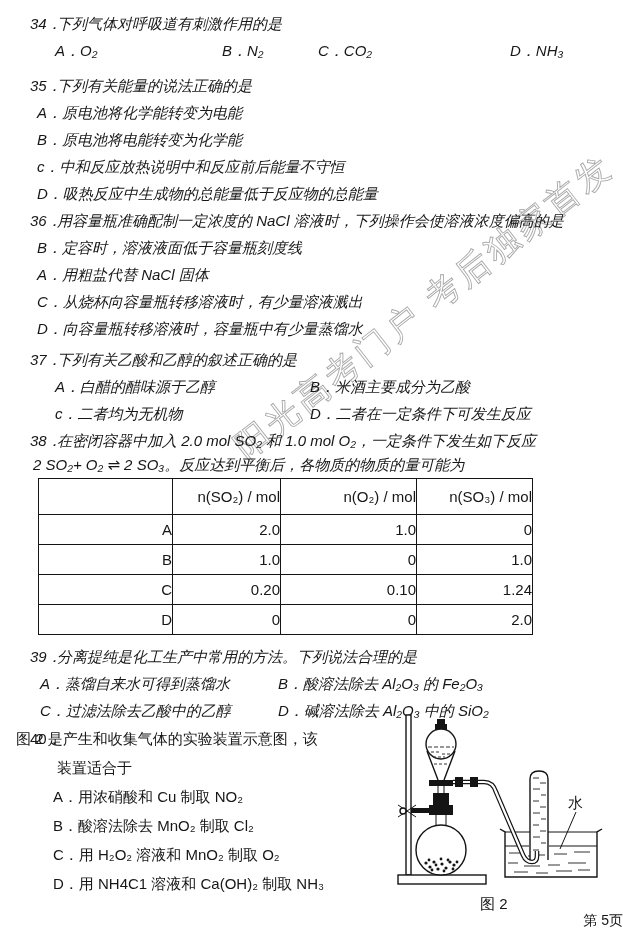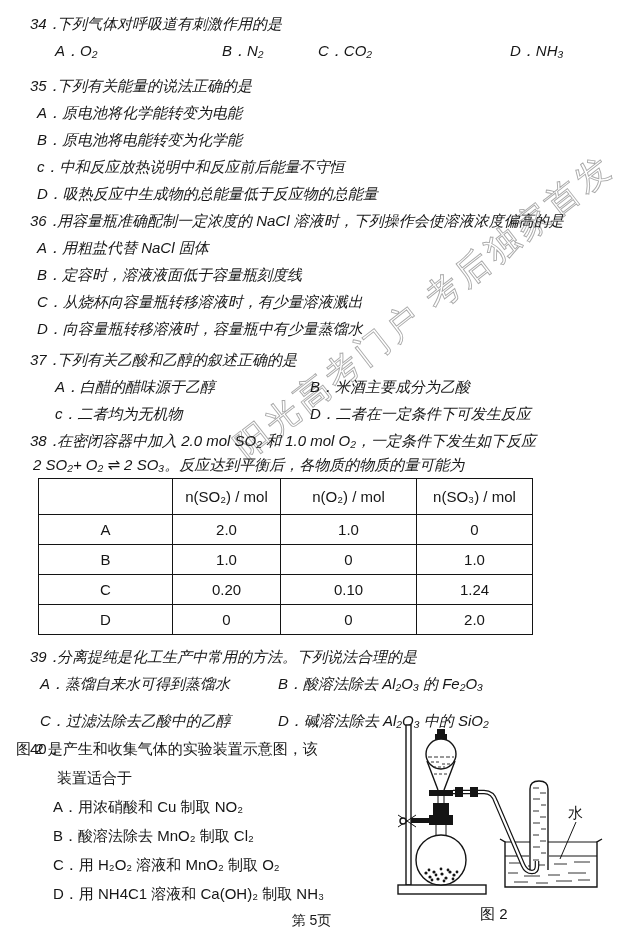--- a/index.html
+++ b/index.html
@@ -10,28 +10,28 @@
   }
   .content{position:relative;z-index:2;padding-top:10px;}
   .line{position:relative;height:27px;line-height:27px;white-space:nowrap;font-style:italic;}
   .qline{padding-left:57px;}
   .qnum{position:absolute;left:30px;top:0;}
   .opt-abs{position:absolute;top:0;}
   .ml55{margin-left:37px;}
   .ml33{margin-left:33px;}
   .eqline{height:24px;line-height:22px;}
   table.q38{border-collapse:collapse;margin-left:38px;table-layout:fixed;}
-  table.q38 td{border:1px solid #141414;text-align:center;font-size:15px;padding:0;}
+  table.q38 td{border:1px solid #141414;text-align:right;font-size:15px;padding:0;}
   tr.hrow{height:36px;}
   tr.drow{height:30px;}
   .q40wrap{position:relative;width:623px;}
   .q40text{width:396px;}
   .q40line{position:relative;height:29px;line-height:29px;white-space:nowrap;padding-left:16px;}
   .diagram{position:absolute;left:396px;top:-11px;z-index:2;}
-  .footer{position:absolute;left:0;right:0;top:912px;text-align:center;font-size:14px;z-index:2;}
+  .footer{position:absolute;left:0;right:0;top:912px;text-align:right;font-size:14px;z-index:2;}
   .watermark{position:absolute;left:0;top:0;z-index:1;pointer-events:none;}
   .outl{fill:#ffffff;stroke:#141414;stroke-width:1.4;}
   .stroke{fill:none;stroke:#141414;stroke-width:1.4;}
   .thin{fill:none;stroke:#141414;stroke-width:1;}
   .blk{fill:#141414;stroke:none;}
   .dash{fill:none;stroke:#333;stroke-width:1;}
   .svgtext{font-family:"Liberation Sans","DejaVu Sans",sans-serif;font-size:15px;fill:#141414;}
 </style>
 </head>
 <body>
@@ -61,22 +61,22 @@
     </div>
     <div class="line ml55"><span>A．</span><span>原电池将化学能转变为电能</span></div>
     <div class="line ml55"><span>B．</span><span>原电池将电能转变为化学能</span></div>
     <div class="line ml55"><span>c．</span><span>中和反应放热说明中和反应前后能量不守恒</span></div>
     <div class="line ml55"><span>D．</span><span>吸热反应中生成物的总能量低于反应物的总能量</span></div>
 
     <div class="line qline">
       <span class="qnum">36．</span>
       <span>用容量瓶准确配制一定浓度的 NaCl 溶液时，下列操作会使溶液浓度偏高的是</span>
     </div>
+    <div class="line ml55"><span>B．</span><span>定容时，溶液液面低于容量瓶刻度线</span></div>
     <div class="line ml55"><span>A．</span><span>用粗盐代替 NaCl 固体</span></div>
-    <div class="line ml55"><span>B．</span><span>定容时，溶液液面低于容量瓶刻度线</span></div>
     <div class="line ml55"><span>C．</span><span>从烧杯向容量瓶转移溶液时，有少量溶液溅出</span></div>
     <div class="line ml55"><span>D．</span><span>向容量瓶转移溶液时，容量瓶中有少量蒸馏水</span></div>
 
     <div class="line qline" style="margin-top:4px">
       <span class="qnum">37．</span>
       <span>下列有关乙酸和乙醇的叙述正确的是</span>
     </div>
     <div class="line">
       <span class="opt-abs" style="left:55px"><span>A．</span><span>白醋的醋味源于乙醇</span></span>
       <span class="opt-abs" style="left:310px"><span>B．</span><span>米酒主要成分为乙酸</span></span>
@@ -134,21 +134,21 @@
       </table>
 
     <div class="line qline" style="margin-top:8px">
       <span class="qnum">39．</span>
       <span>分离提纯是化工生产中常用的方法。下列说法合理的是</span>
     </div>
     <div class="line">
       <span class="opt-abs" style="left:40px"><span>A．</span><span>蒸馏自来水可得到蒸馏水</span></span>
       <span class="opt-abs" style="left:278px"><span>B．</span><span>酸溶法除去 Al₂O₃ 的 Fe₂O₃</span></span>
     </div>
-    <div class="line" style="margin-top:10px">
+    <div class="line" style="margin-top:0">
       <span class="opt-abs" style="left:40px"><span>C．</span><span>过滤法除去乙酸中的乙醇</span></span>
       <span class="opt-abs" style="left:278px"><span>D．</span><span>碱溶法除去 Al₂O₃ 中的 SiO₂</span></span>
     </div>
 
     <div class="q40wrap">
       <div class="q40text">
         <div class="q40line qline">
           <span class="qnum">40．</span>
           <span>图 2 是产生和收集气体的实验装置示意图，该</span>
         </div>

